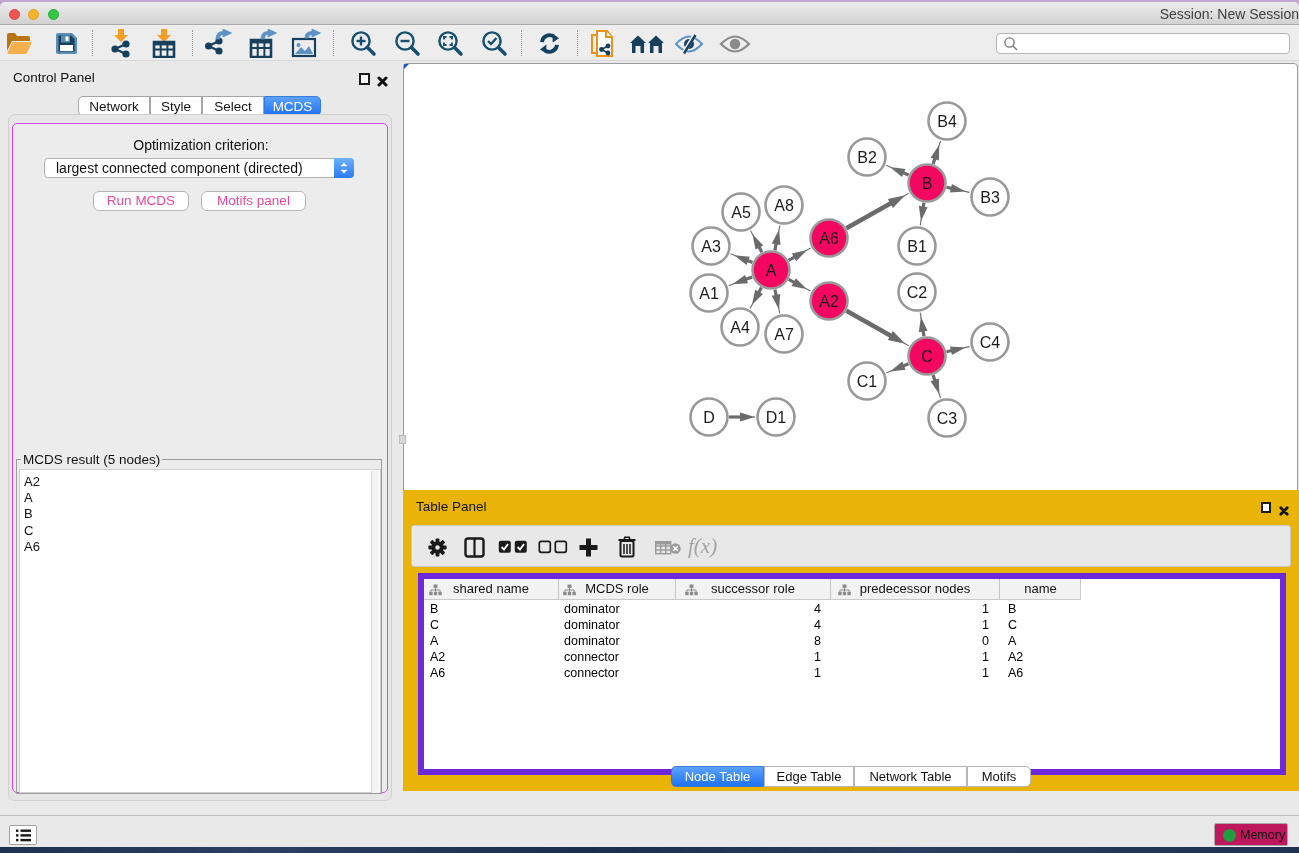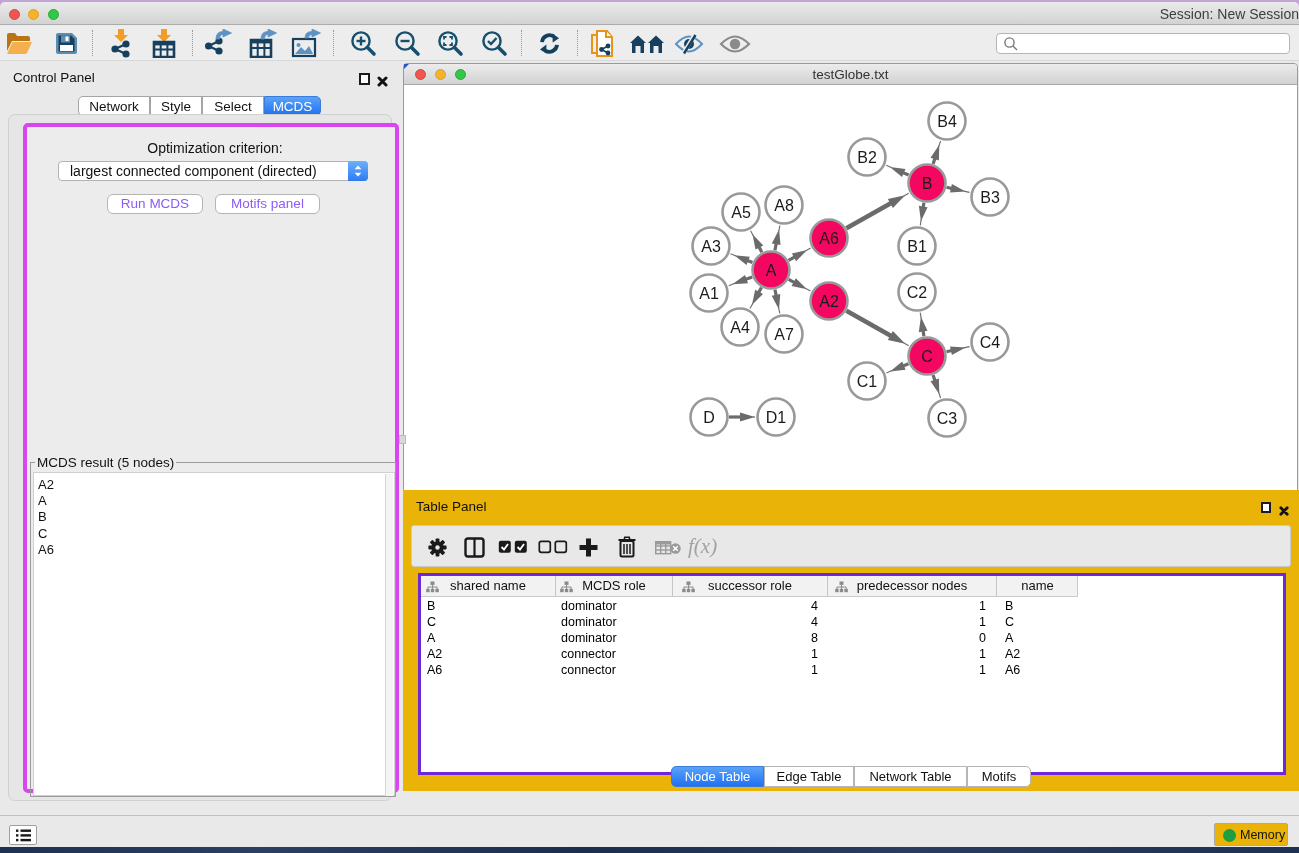--- a/index.html
+++ b/index.html
@@ -24,30 +24,30 @@
 
 #cpanel { position:absolute; left:0; top:61px; width:403px; height:754px; background:#e9e9e9; }
 #cpTitle { position:absolute; left:13px; top:9px; font-size:13.5px; color:#111; }
 #cpFloat { position:absolute; left:359px; top:12px; width:11px; height:12px; border:2px solid #1c1c1c; background:#fff; }
 #cpClose { position:absolute; left:377px; top:12px; }
 #cpTabs { position:absolute; left:78px; top:35px; height:20px; }
 .cptab { position:absolute; top:0; height:20px; background:#fff; border:1px solid #a5a5a5;
   font-size:13.5px; color:#111; text-align:center; line-height:19px; }
 #cpInner { position:absolute; left:8px; top:53px; width:384px; height:687px;
   background:#e6e6e6; border:1px solid #d0d0d0; border-radius:7px; }
-#cpInner2 { position:absolute; left:14px; top:8px; width:376px; height:670px;
-  background:#ececec; border:4px solid #d946ef; border-radius:5px;text-decoration:underline; }
+#cpInner2 { position:absolute; left:3px; top:8px; width:376px; height:670px;
+  background:#ececec; border:1px solid #d946ef; border-radius:5px;text-decoration:underline; }
 #optLabel { position:absolute; left:0; top:13px; width:376px; text-align:center; font-size:14px; color:#111; }
 #dropdown { position:absolute; left:31px; top:34px; width:310px; height:20px; background:#fff;
   border:1px solid #b2b2b2; border-radius:4px; font-size:14px; color:#111; }
 #dropdown span { position:absolute; left:11px; top:1px; }
 #ddBtn { position:absolute; right:-1px; top:-1px; width:20px; height:20px; border-radius:0 4px 4px 0;
   background:linear-gradient(#6db1fa,#2d7bf4); }
 .btn { position:absolute; top:67px; height:20px; background:#fff; border:1px solid #b5b5b5;
-  border-radius:6px; font-size:13.5px; color:#8b5cf6; text-align:center; line-height:18px; }
+  border-radius:6px; font-size:13.5px; color:#ec4899; text-align:center; line-height:18px; }
 #fieldset { position:absolute; left:3px; top:335px; width:366px; height:335px;
   border:1px solid #9b9b9b; }
 #fsLegend { position:absolute; left:4px; top:-8px; background:#ececec; padding:0 2px; font-size:13.5px; color:#111; }
 #fsList { position:absolute; left:2px; top:9px; width:362px; height:324px; padding-top:4px; background:#fff;
   border:1px solid #cfcfcf; font-size:13px; color:#111; }
 #fsList .fsli { padding-left:4px; height:16.2px; line-height:16.2px; }
 #fsScroll { position:absolute; right:1px; top:1px; width:8px; height:322px; background:#f4f4f4; border-left:1px solid #d6d6d6; }
 
 
 #netwin { position:absolute; left:403px; top:63px; width:895px; height:451px;
@@ -68,37 +68,37 @@
 #bottomHandle { position:absolute; left:444px; bottom:-5px; width:9px; height:7px; background:#d8d8d8; border:1px solid #bbb; }
 
 
 #tpanel { position:absolute; left:403px; top:490px; width:896px; height:301px; background:#eab308; }
 #tpTitle { position:absolute; left:13px; top:9px; font-size:13.5px; color:#111; }
 #tpFloat { position:absolute; left:858px; top:12px; width:10px; height:11px; border:2px solid #1c1c1c; background:#fff; }
 #tpClose { position:absolute; left:876px; top:12px; }
 #tpToolbar { position:absolute; left:8px; top:35px; width:880px; height:42px;
   background:#e8e8e8; border:1px solid #c9c9c9; border-radius:3px; }
 #tpTable { position:absolute; left:15px; top:83px; width:868px; height:202px;
-  background:#fff; border:3px solid #6d28d9;padding-left:12px; }
+  background:#fff; border:6px solid #6d28d9;padding-left:12px; }
 #tpHeader { position:absolute; left:0; top:0; width:657px; height:21px;
   background:#f2f2f2; border-bottom:1px solid #cacaca; border-right:1px solid #cacaca; }
 .hic { position:absolute; top:5px; }
 .thcell { position:absolute; top:0; height:21px; border-right:1px solid #c6c6c6;
   font-size:13px; color:#111; text-align:center; line-height:20px; }
 .trow { position:absolute; font-size:12.5px; color:#000; }
 #tpTabs { position:absolute; left:268px; top:276px; height:21px; }
 .tptab { position:absolute; top:0; height:21px; background:#fff; border:1px solid #b5b5b5;
   font-size:13px; color:#111; text-align:center; line-height:20px; }
 
 
 #statusbar { position:absolute; left:0; top:815px; width:1299px; height:32px;
   background:#e9e9e9; border-top:1px solid #c0c0c0; }
 #sbBtn { position:absolute; left:9px; top:9px; width:28px; height:20px; background:#fdfdfd;
   border:1px solid #a0a0a0; border-radius:2px; }
-#memBtn { position:absolute; left:1214px; top:7px; width:74px; height:23px; background:#eab308;
+#memBtn { position:absolute; left:1214px; top:7px; width:74px; height:23px; background:#be185d;
   border:1px solid #a8a8a8; border-radius:2px; font-size:12.5px; color:#111; }
 #memBtn .dot { position:absolute; left:8px; top:5px; width:13px; height:13px; border-radius:50%;
   background:#1e9e3e; border:none; }
 #memBtn .lbl { position:absolute; left:25px; top:4px; }
 #deskBottom { position:absolute; left:0; top:847px; width:1299px; height:6px;
   background:linear-gradient(90deg,#1e3152,#2b3f63 20%,#1c2e4e 45%,#2a3d60 70%,#1e3152); }
 </style>
 </head>
 <body>
 <div id="stage">
@@ -305,26 +305,20 @@
               <div class="fsli">C</div>
               <div class="fsli">A6</div>
             <div id="fsScroll"></div>
           </div>
         </div>
       </div>
     </div>
   </div>
 
   <div id="netwin">
-    <div id="netTitle">
-      <div class="tl tl1"></div>
-        <div class="tl tl2"></div>
-        <div class="tl tl3"></div>
-      <div id="netTitleText">testGlobe.txt</div>
-    </div>
     <div id="netCorner"></div>
     <div id="graphHost">
         <svg id="graph" width="893" height="429" viewBox="0 0 893 429" style="position:absolute;left:0;top:21px">
 <g stroke="#6b6b6b" fill="#6b6b6b">
 <line x1="349.4" y1="151.0" x2="346.6" y2="145.7" stroke-width="1.1"></line>
 <line x1="357.8" y1="167.2" x2="354.5" y2="160.8" stroke-width="3.2"></line>
 <polygon points="348.5,149.2 359.3,160.5 351.5,164.6" stroke="none"></polygon>
 <line x1="374.7" y1="146.5" x2="375.9" y2="140.6" stroke-width="1.1"></line>
 <line x1="370.9" y1="165.4" x2="372.5" y2="157.3" stroke-width="3.2"></line>
 <polygon points="375.1,144.5 376.5,160.1 367.8,158.4" stroke="none"></polygon>

